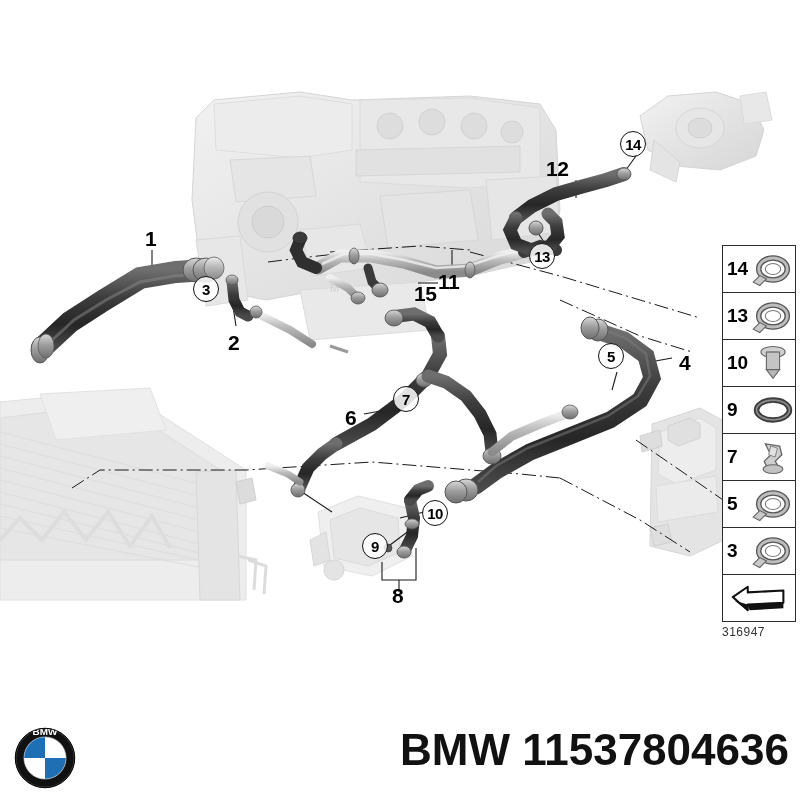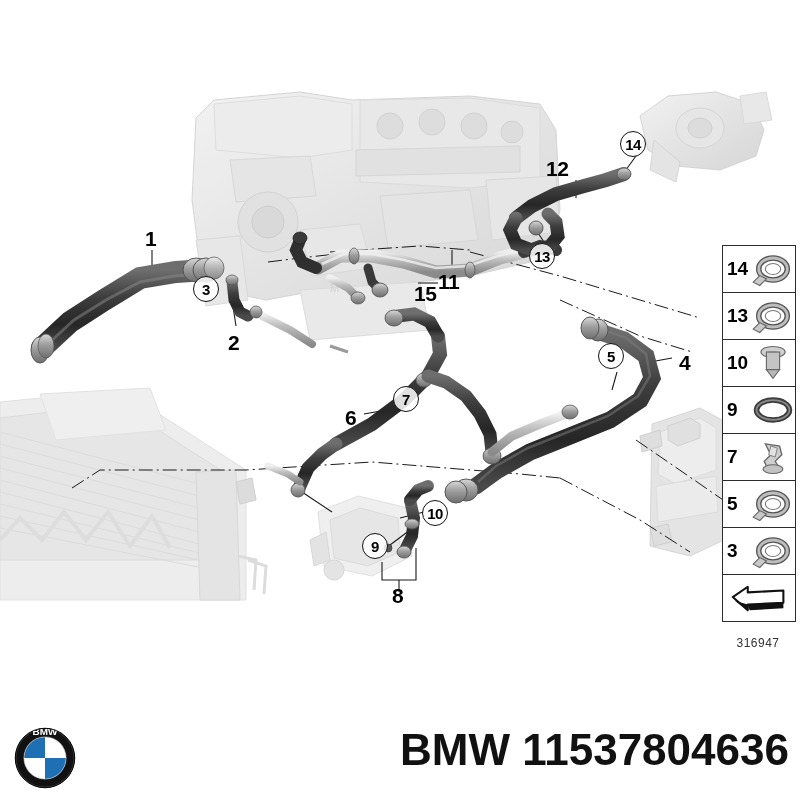--- a/index.html
+++ b/index.html
@@ -9,22 +9,22 @@
   .callout{position:absolute;font-weight:bold;font-family:"Liberation Sans",sans-serif;color:#000;
            font-size:21px;line-height:1;letter-spacing:-0.5px;}
   .callout.circled{width:24px;height:24px;border:1.6px solid #111;border-radius:50%;
            display:flex;align-items:center;justify-content:center;font-size:15px;background:rgba(255,255,255,0.85);}
   .legend{position:absolute;left:722px;top:245px;width:72px;border:1.3px solid #2c2c2c;background:#fff;}
   .legend-row{position:relative;height:46px;border-bottom:1.3px solid #2c2c2c;display:flex;align-items:center;}
   .legend-row:last-child{border-bottom:none;}
   .legend-num{font-weight:bold;font-size:19px;color:#000;padding-left:4px;width:24px;flex:none;
               font-family:"Liberation Sans",sans-serif;}
   .legend-art{flex:1;height:100%;position:relative;}
-  .legend-caption{position:absolute;left:722px;top:none;width:72px;text-align:center;
-                  font-size:12px;color:#333;font-family:"Liberation Sans",sans-serif;letter-spacing:0.5px;margin-top:11px;}
+  .legend-caption{position:absolute;left:722px;top:none;width:72px;text-align:left;
+                  font-size:12px;color:#333;font-family:"Liberation Sans",sans-serif;letter-spacing:0.5px;}
   .brandtext{position:absolute;left:400px;top:725px;font-size:44px;font-weight:bold;color:#111;
              font-family:"Liberation Sans",sans-serif;letter-spacing:0px;white-space:nowrap;}
   .logo{position:absolute;left:14px;top:727px;width:62px;height:62px;}
 </style>
 </head>
 <body>
 
 <div id="stage">
 
   <svg id="diagram" viewBox="0 0 800 700">

